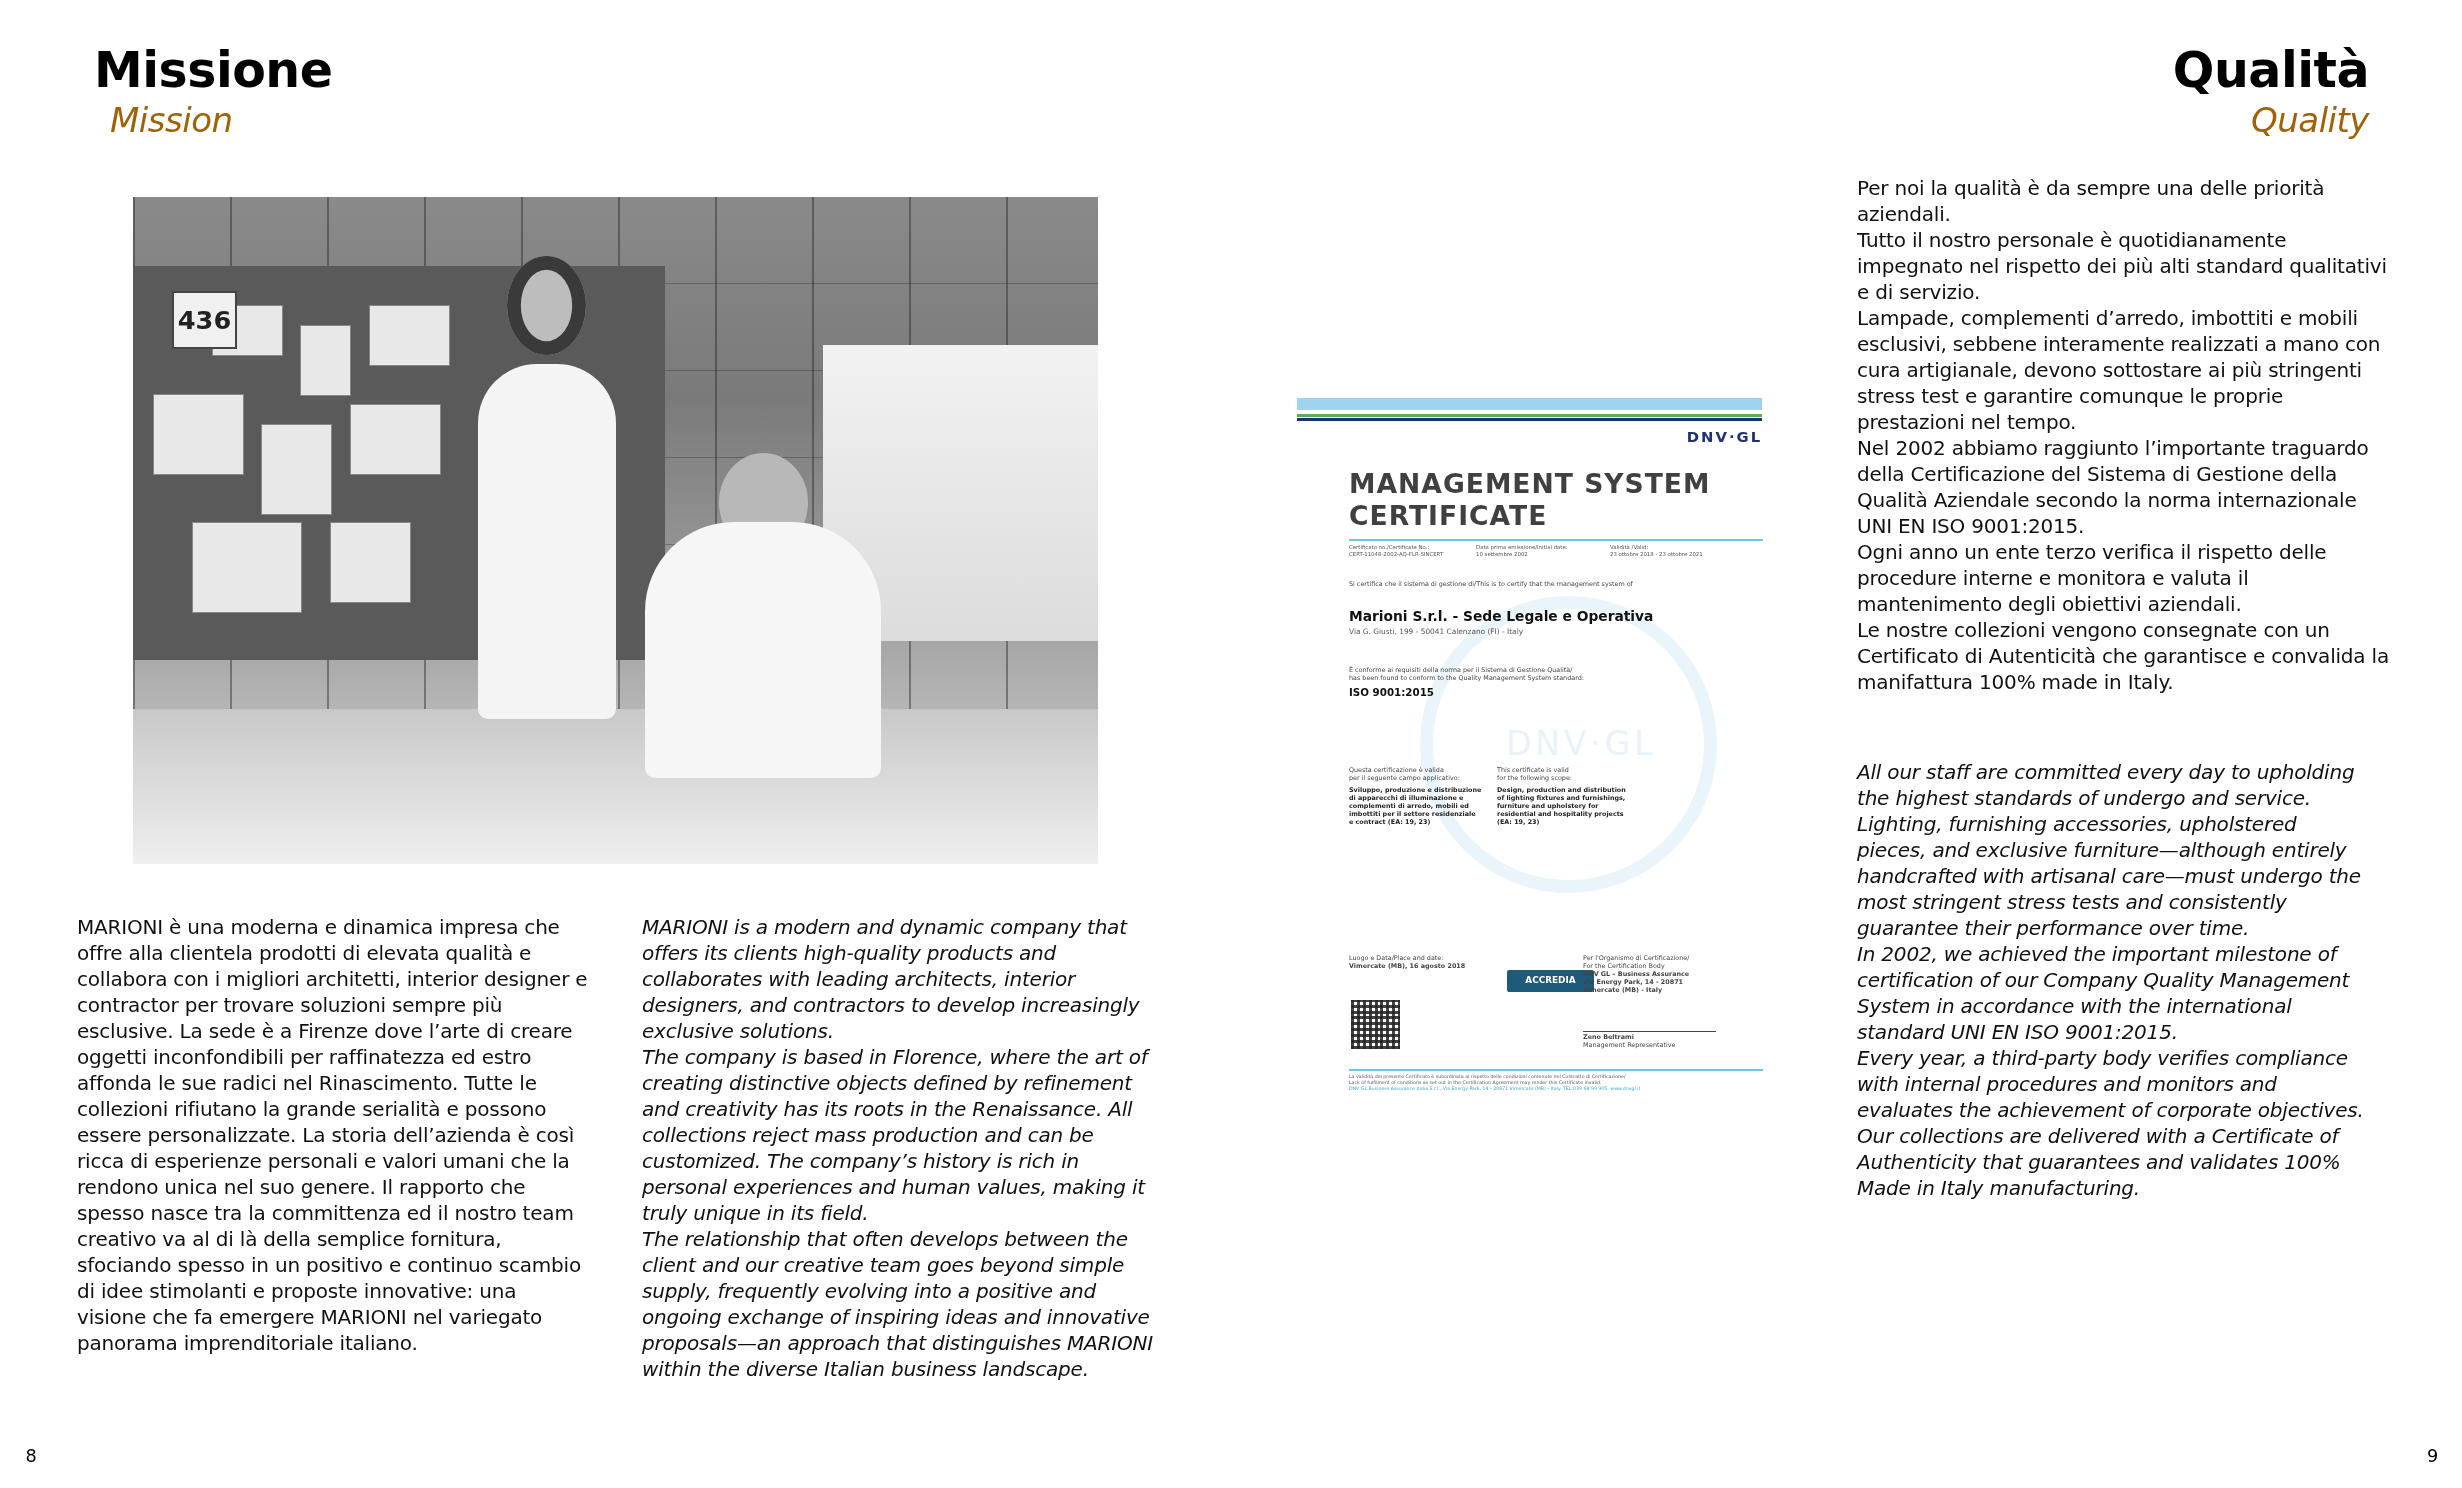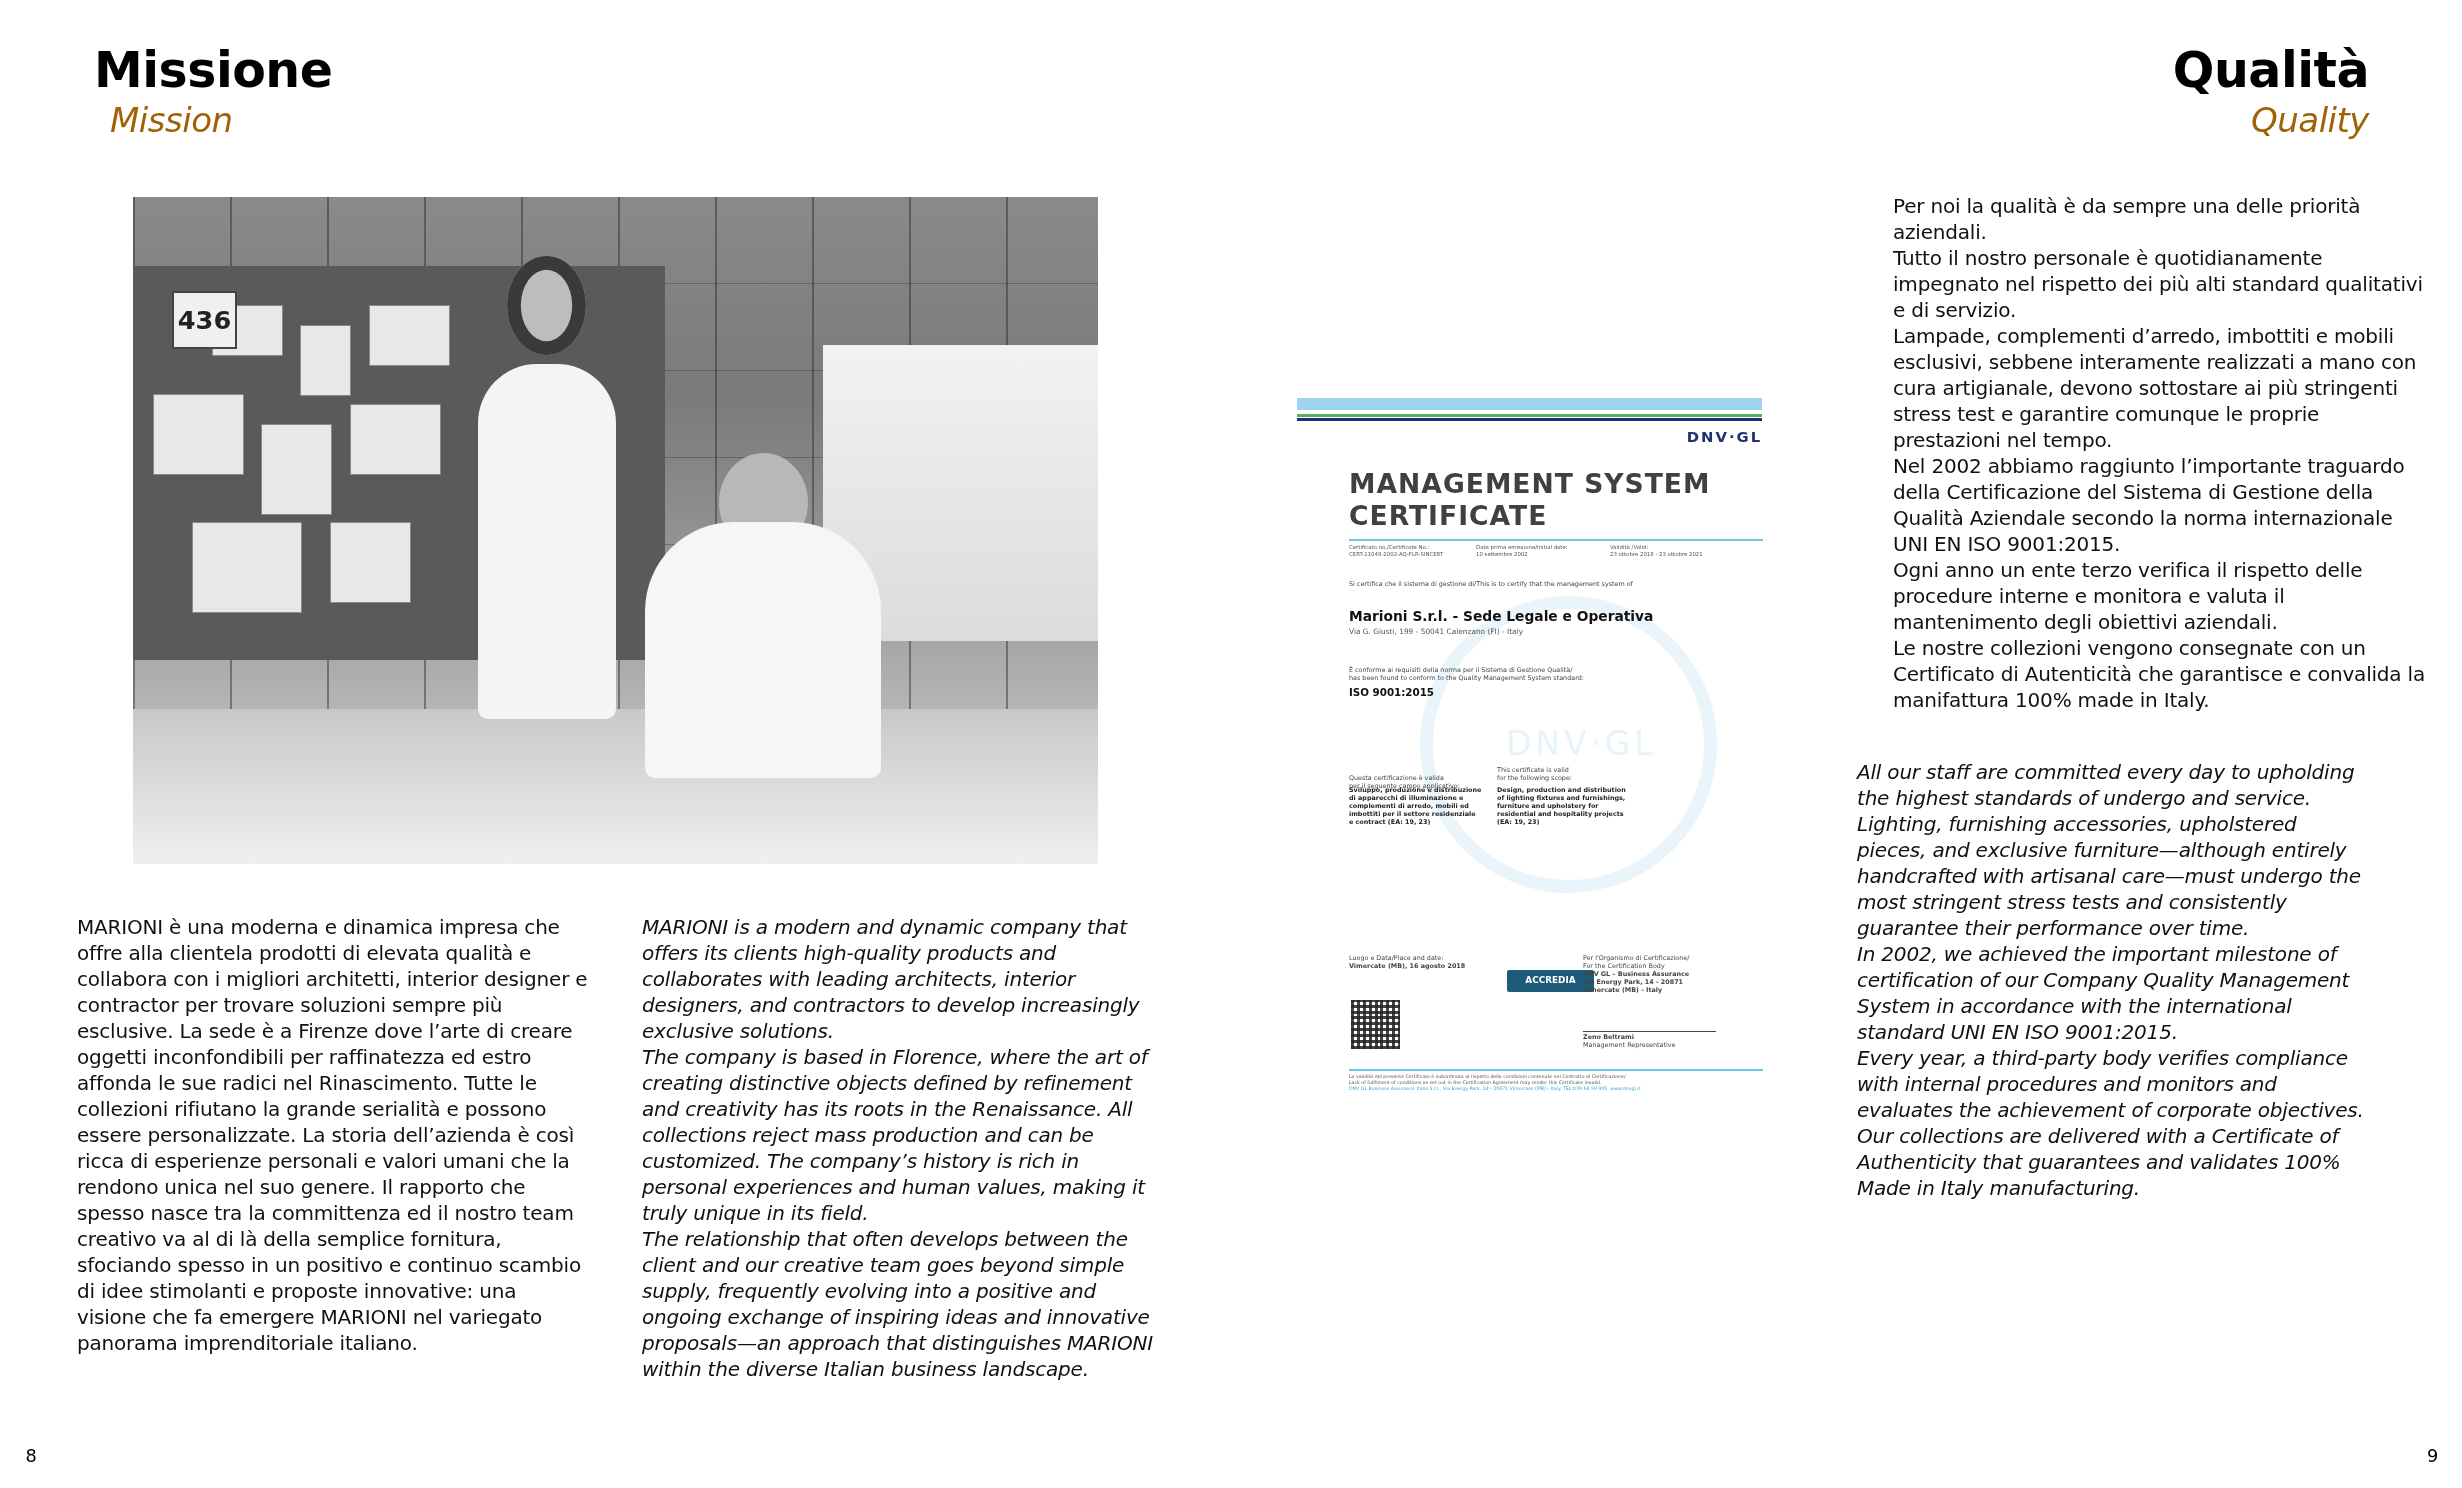--- a/index.html
+++ b/index.html
@@ -128,21 +128,21 @@
 
   <div class="small" style="left:52px; top:192px;">Si certifica che il sistema di gestione di/This is to certify that the management system of</div>
   <div class="company">Marioni S.r.l. - Sede Legale e Operativa</div>
   <div class="address">Via G. Giusti, 199 - 50041 Calenzano (FI) - Italy</div>
   <div class="small" style="left:52px; top:278px;">
     <div>È conforme ai requisiti della norma per il Sistema di Gestione Qualità/</div>
     <div>has been found to conform to the Quality Management System standard:</div>
   </div>
   <div class="iso">ISO 9001:2015</div>
 
-  <div class="small" style="left:52px; top:378px; width:128px;margin-top:8px;">
+  <div class="small" style="left:52px; top:378px; width:128px;">
     <div>Questa certificazione è valida</div>
     <div>per il seguente campo applicativo:</div>
   </div>
   <div class="scope" style="left:52px; top:398px; width:133px;">Sviluppo, produzione e distribuzione di apparecchi di illuminazione e complementi di arredo, mobili ed imbottiti per il settore residenziale e contract (EA: 19, 23)</div>
   <div class="small" style="left:200px; top:378px; width:128px;">
     <div>This certificate is valid</div>
     <div>for the following scope:</div>
   </div>
   <div class="scope" style="left:200px; top:398px; width:138px;">Design, production and distribution of lighting fixtures and furnishings, furniture and upholstery for residential and hospitality projects (EA: 19, 23)</div>
 
@@ -166,21 +166,21 @@
   </div>
 
   <div class="footer-rule"></div>
   <div class="footer">
     <div>La validità del presente Certificato è subordinata al rispetto delle condizioni contenute nel Contratto di Certificazione/</div>
     <div>Lack of fulfilment of conditions as set out in the Certification Agreement may render this Certificate invalid.</div>
     <div class="link">DNV GL Business Assurance Italia S.r.l., Via Energy Park, 14 - 20871 Vimercate (MB) - Italy. TEL:039 68 99 905. www.dnvgl.it</div>
   </div>
 </div>
 
-<div class="abs body-text" style="left:1857px; top:193px; width:532px;margin-left:36px;">
+<div class="abs body-text" style="left:1857px; top:175px; width:532px;">
   <p>Per noi la qualità è da sempre una delle priorità aziendali.</p>
   <p>Tutto il nostro personale è quotidianamente impegnato nel rispetto dei più alti standard qualitativi e di servizio.</p>
   <p>Lampade, complementi d’arredo, imbottiti e mobili esclusivi, sebbene interamente realizzati a mano con cura artigianale, devono sottostare ai più stringenti stress test e garantire comunque le proprie prestazioni nel tempo.</p>
   <p>Nel 2002 abbiamo raggiunto l’importante traguardo della Certificazione del Sistema di Gestione della Qualità Aziendale secondo la norma internazionale UNI EN ISO 9001:2015.</p>
   <p>Ogni anno un ente terzo verifica il rispetto delle procedure interne e monitora e valuta il mantenimento degli obiettivi aziendali.</p>
   <p>Le nostre collezioni vengono consegnate con un Certificato di Autenticità che garantisce e convalida la manifattura 100% made in Italy.</p>
 </div>
 
 <div class="abs body-text it" style="left:1857px; top:759px; width:512px;">
   <p>All our staff are committed every day to upholding the highest standards of undergo and service.</p>

